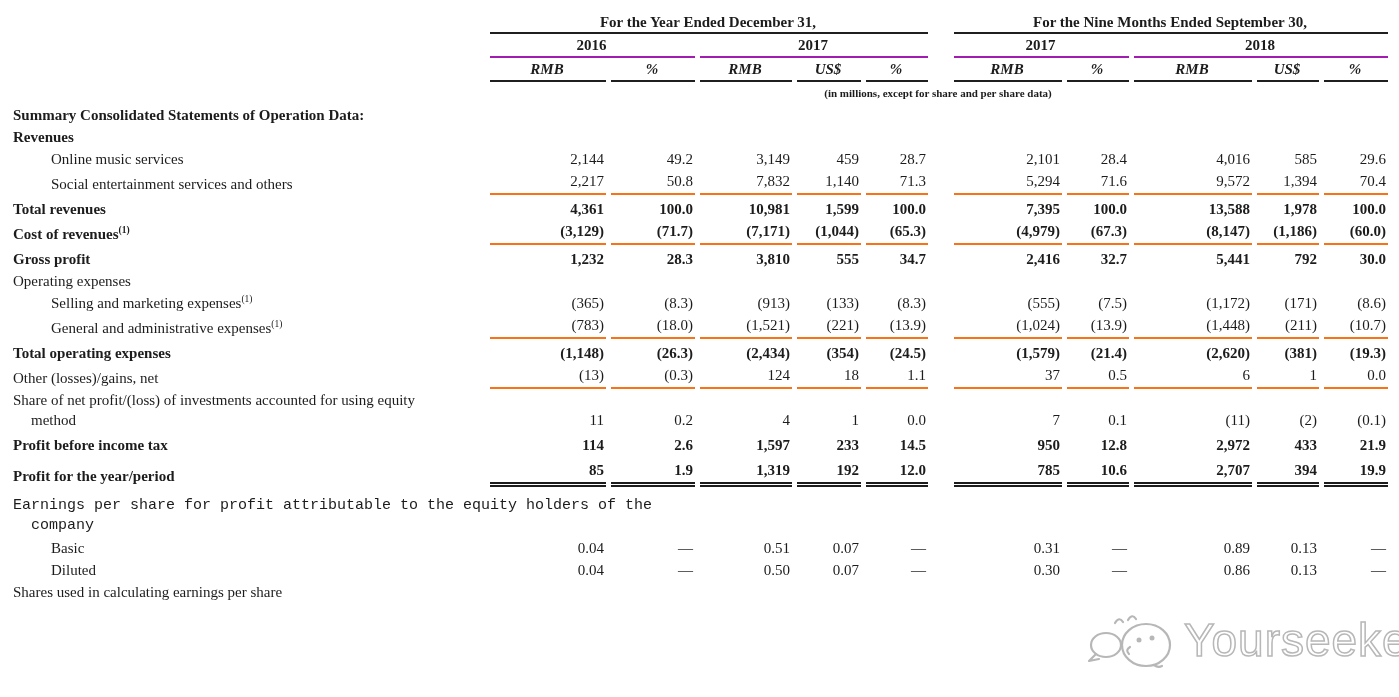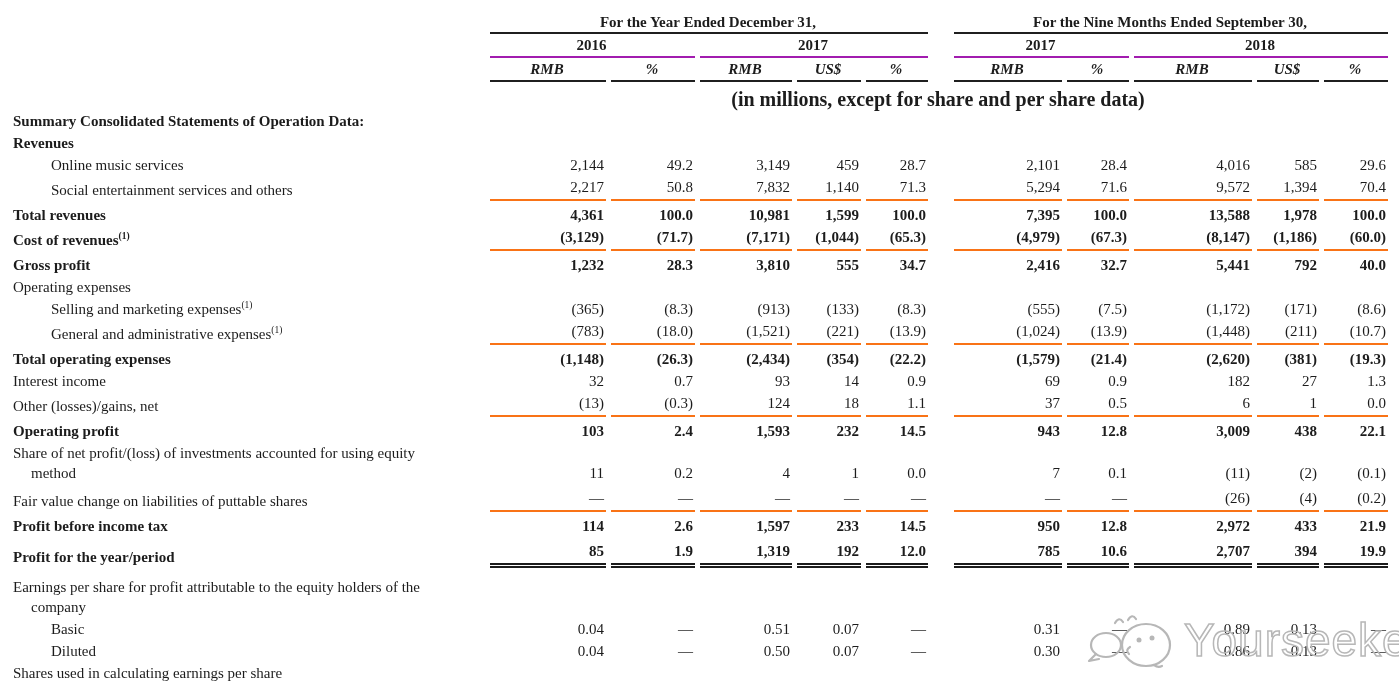--- a/index.html
+++ b/index.html
@@ -15,31 +15,31 @@
     table-layout:fixed; margin-top:11px;
   }
   th, td {
     vertical-align:bottom; font-size:15px; line-height:20px;
     padding:1px 2px 1px 0; overflow:visible; white-space:nowrap;
   }
   th { font-weight:bold; }
   .gt { text-align:center; border-bottom:2px solid #1f1f1f; padding-bottom:0; }
   .yt { text-align:center; border-bottom:2px solid #a21caf; }
   .ct { text-align:center; border-bottom:2px solid #1f1f1f;font-style:italic; }
-  .units { text-align:center; font-weight:bold; font-size:20px; padding-top:7px; }
+  .units { text-align:center; font-weight:bold; font-size:11px; padding-top:1px; }
   .lbl { text-align:left; padding-left:8px; }
   .lbl.ind { padding-left:46px; }
   .l2 { padding-left:18px; }
   .num { text-align:right; }
   .b { font-weight:bold; }
   sup { font-size:9.5px; line-height:0; }
   tr.rule td.num { border-bottom:2px solid #f97316; padding-bottom:2px; }
   tr.dbl  td.num { border-bottom:5px double #1c1c1c; padding-bottom:2px; }
   tr.pt  td { padding-top:4px; }
-  tr.ptb td { padding-top:9px; }
+  tr.ptb td { padding-top:9px;font-family:Liberation Mono, monospace; }
   .gap, .gap-h { border:none !important; }
 
   .watermark {
     position:absolute; left:1086px; top:594px; height:70px;
     display:flex; align-items:center; pointer-events:none; z-index:5;
   }
   .wm-text {
     font-family:"Liberation Sans", sans-serif;
     font-size:46px; font-weight:400; letter-spacing:1px;
     color:#cccccc;
@@ -171,21 +171,21 @@
           <td class="num b">1,232</td>
           <td class="num b">28.3</td>
           <td class="num b">3,810</td>
           <td class="num b">555</td>
           <td class="num b">34.7</td>
           <td class="gap"></td>
           <td class="num b">2,416</td>
           <td class="num b">32.7</td>
           <td class="num b">5,441</td>
           <td class="num b">792</td>
-          <td class="num b">40.0</td>
+          <td class="num b">30.0</td>
         </tr>
         <tr>
           <td class="lbl" colspan="12"><span>Operating expenses</span></td>
         </tr>
         <tr>
           <td class="lbl ind"><span>Selling and marketing expenses</span><sup>(1)</sup></td>
           <td class="num">(365)</td>
           <td class="num">(8.3)</td>
           <td class="num">(913)</td>
           <td class="num">(133)</td>
@@ -210,97 +210,55 @@
           <td class="num">(1,448)</td>
           <td class="num">(211)</td>
           <td class="num">(10.7)</td>
         </tr>
         <tr class="pt">
           <td class="lbl b"><span>Total operating expenses</span></td>
           <td class="num b">(1,148)</td>
           <td class="num b">(26.3)</td>
           <td class="num b">(2,434)</td>
           <td class="num b">(354)</td>
-          <td class="num b">(22.2)</td>
+          <td class="num b">(24.5)</td>
           <td class="gap"></td>
           <td class="num b">(1,579)</td>
           <td class="num b">(21.4)</td>
           <td class="num b">(2,620)</td>
           <td class="num b">(381)</td>
           <td class="num b">(19.3)</td>
-        </tr>
-        <tr>
-          <td class="lbl"><span>Interest income</span></td>
-          <td class="num">32</td>
-          <td class="num">0.7</td>
-          <td class="num">93</td>
-          <td class="num">14</td>
-          <td class="num">0.9</td>
-          <td class="gap"></td>
-          <td class="num">69</td>
-          <td class="num">0.9</td>
-          <td class="num">182</td>
-          <td class="num">27</td>
-          <td class="num">1.3</td>
         </tr>
         <tr class="rule">
           <td class="lbl"><span>Other (losses)/gains, net</span></td>
           <td class="num">(13)</td>
           <td class="num">(0.3)</td>
           <td class="num">124</td>
           <td class="num">18</td>
           <td class="num">1.1</td>
           <td class="gap"></td>
           <td class="num">37</td>
           <td class="num">0.5</td>
           <td class="num">6</td>
           <td class="num">1</td>
           <td class="num">0.0</td>
         </tr>
-        <tr class="pt">
-          <td class="lbl b"><span>Operating profit</span></td>
-          <td class="num b">103</td>
-          <td class="num b">2.4</td>
-          <td class="num b">1,593</td>
-          <td class="num b">232</td>
-          <td class="num b">14.5</td>
-          <td class="gap"></td>
-          <td class="num b">943</td>
-          <td class="num b">12.8</td>
-          <td class="num b">3,009</td>
-          <td class="num b">438</td>
-          <td class="num b">22.1</td>
-        </tr>
         <tr>
           <td class="lbl"><span>Share of net profit/(loss) of investments accounted for using equity</span><div class="l2">method</div></td>
           <td class="num">11</td>
           <td class="num">0.2</td>
           <td class="num">4</td>
           <td class="num">1</td>
           <td class="num">0.0</td>
           <td class="gap"></td>
           <td class="num">7</td>
           <td class="num">0.1</td>
           <td class="num">(11)</td>
           <td class="num">(2)</td>
           <td class="num">(0.1)</td>
-        </tr>
-        <tr class="rule pt">
-          <td class="lbl"><span>Fair value change on liabilities of puttable shares</span></td>
-          <td class="num">—</td>
-          <td class="num">—</td>
-          <td class="num">—</td>
-          <td class="num">—</td>
-          <td class="num">—</td>
-          <td class="gap"></td>
-          <td class="num">—</td>
-          <td class="num">—</td>
-          <td class="num">(26)</td>
-          <td class="num">(4)</td>
-          <td class="num">(0.2)</td>
         </tr>
         <tr class="pt">
           <td class="lbl b"><span>Profit before income tax</span></td>
           <td class="num b">114</td>
           <td class="num b">2.6</td>
           <td class="num b">1,597</td>
           <td class="num b">233</td>
           <td class="num b">14.5</td>
           <td class="gap"></td>
           <td class="num b">950</td>

